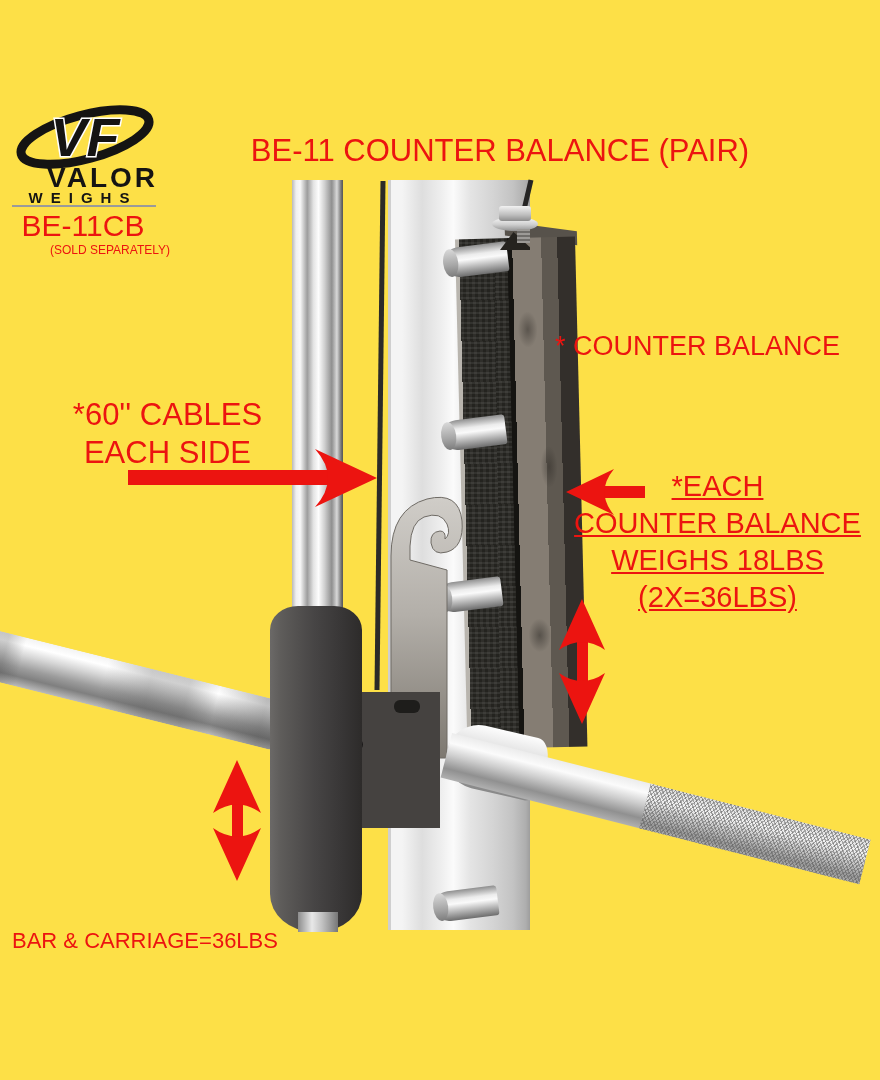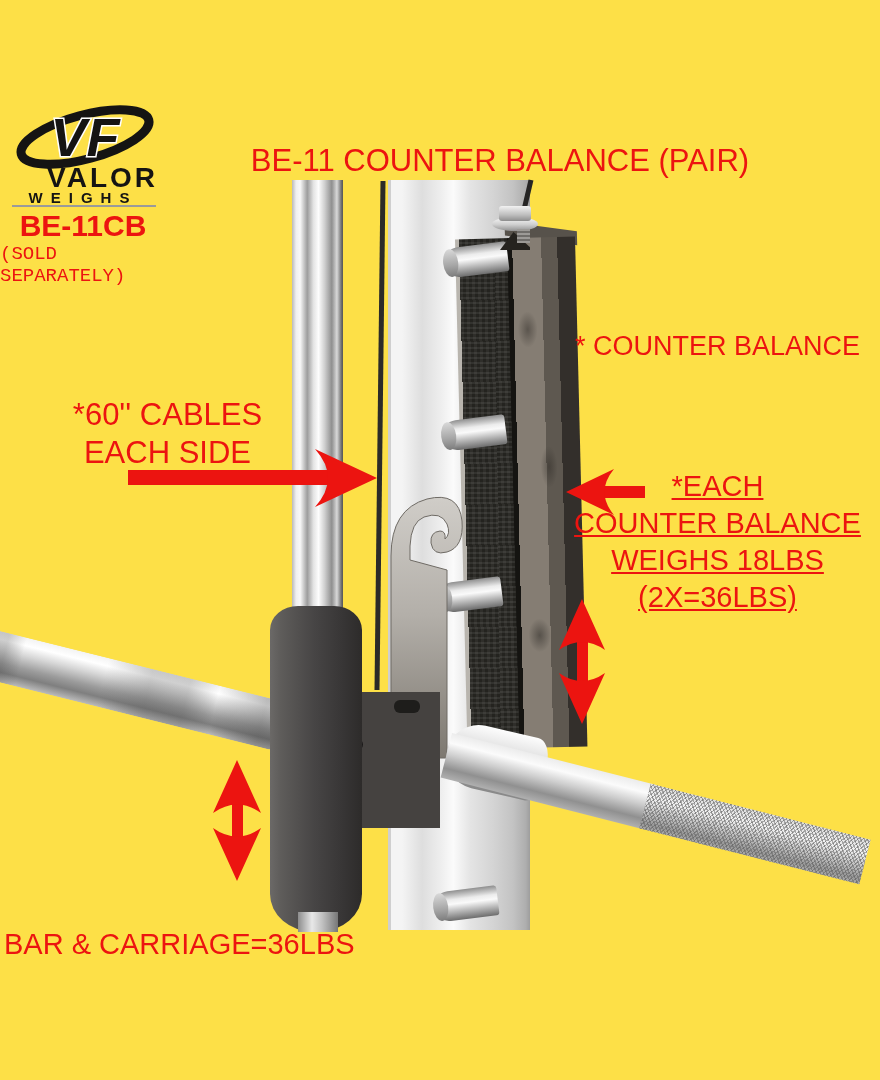--- a/index.html
+++ b/index.html
@@ -10,35 +10,35 @@
   .abs{position:absolute;}
   
   .logo-wrap{position:absolute;left:8px;top:100px;width:160px;}
   .logo-svg{position:absolute;left:2px;top:4px;}
   .brand{position:absolute;left:0;top:62px;width:150px;text-align:right;
     font-weight:800;font-size:28px;letter-spacing:3px;color:#151413;}
   .brand-sub{position:absolute;left:0;top:89px;width:150px;text-align:center;
     font-weight:700;font-size:15px;letter-spacing:8px;color:#151413;}
   .logo-divider{position:absolute;left:4px;top:105px;width:144px;height:2px;background:#9a9a9a;}
   .model{position:absolute;left:0;top:109px;width:150px;text-align:center;
-    font-size:30px;color:var(--red);font-weight:bold;}
-  .sold{position:absolute;left:-8px;top:143px;width:170px;text-align:left;
-    font-size:19px;color:var(--red);font-family:Liberation Mono, monospace;}
+    font-size:30px;color:var(--red);}
+  .sold{position:absolute;left:-8px;top:143px;width:170px;text-align:right;
+    font-size:12px;color:var(--red);}
   
   .red{color:var(--red);}
-  .title{position:absolute;left:170px;top:144px;width:660px;text-align:center;
+  .title{position:absolute;left:170px;top:134px;width:660px;text-align:center;
     font-size:31px;line-height:34px;}
   .ann-cables{position:absolute;left:45px;top:396px;width:245px;text-align:center;
     font-size:31px;line-height:38px;}
-  .ann-mounts{position:absolute;left:555px;top:330px;width:325px;text-align:center;
+  .ann-mounts{position:absolute;left:555px;top:330px;width:325px;
     font-size:27px;line-height:32px;}
   .ann-weight{position:absolute;left:555px;top:468px;width:325px;text-align:center;
     font-size:29px;line-height:37px;text-decoration:underline;}
   .ann-weight .gap{}
-  .ann-bar{position:absolute;left:4px;top:928px;font-size:29px;}
+  .ann-bar{position:absolute;left:12px;top:928px;font-size:22px;}
   
   .guide-rod{left:292px;top:180px;width:51px;height:740px;
     background:linear-gradient(90deg,#b9b9b9 0%,#efefef 8%,#f8f8f8 16%,#9d9d9d 30%,
       #e3e3e3 42%,#fdfdfd 52%,#cfcfcf 64%,#8f8f8f 78%,#d8d8d8 88%,#6e6e6e 97%,#555 100%);}
   .frame-upright{left:388px;top:180px;width:142px;height:750px;
     background:linear-gradient(90deg,#cfcfcf 0 3px,#f4f4f4 3px 14px,#dedede 24%,
       #efefef 38%,#fbfbfb 46%,#e4e4e4 58%,#d4d4d4 74%,#c3c3c3 88%,#aeaeae 97%,#9d9d9d 100%);}
   .cb-wrap{left:455px;top:238px;width:120px;height:510px;transform:rotate(-1.4deg);
     transform-origin:50% 0;}
   .cb-main{position:absolute;inset:0;

